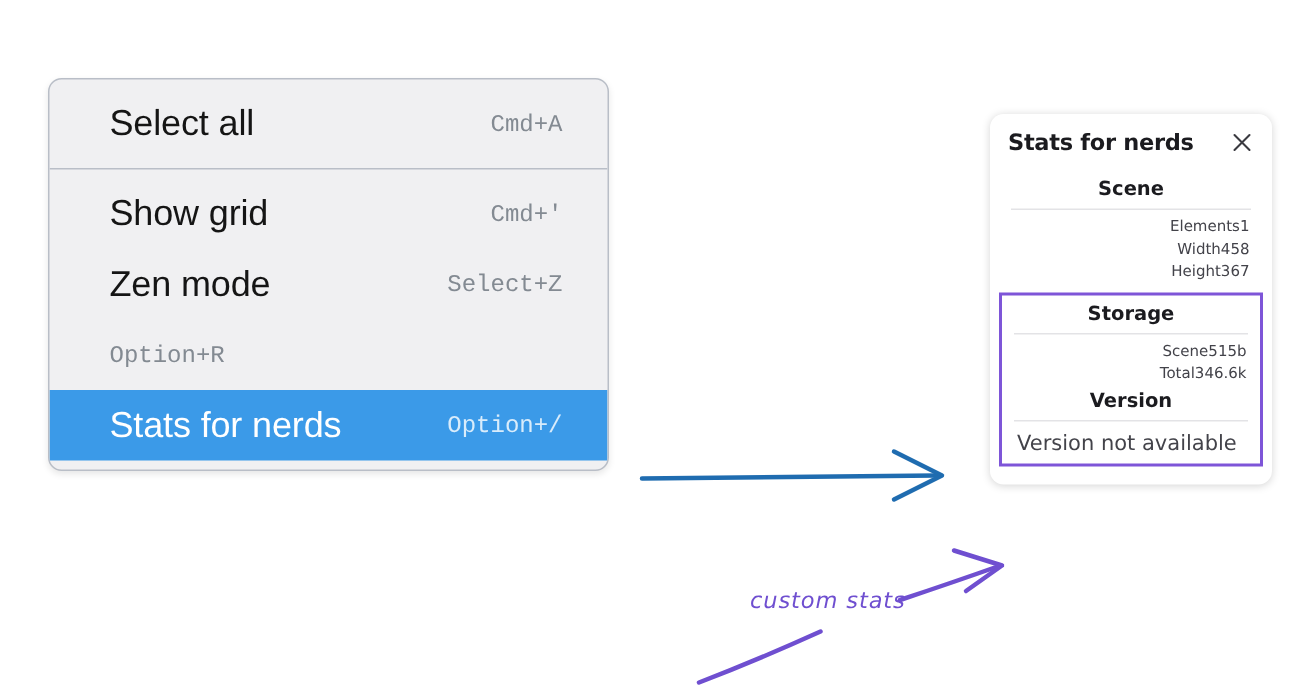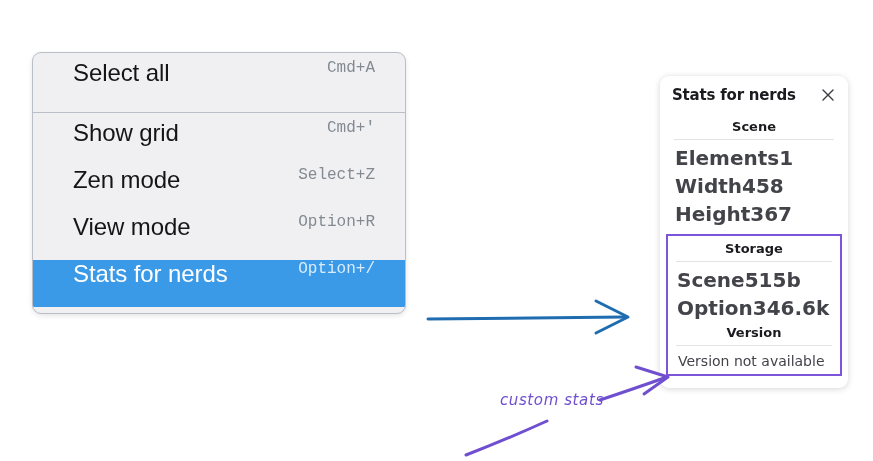--- a/index.html
+++ b/index.html
@@ -32,21 +32,21 @@
   .menu-section {
     padding: 6px 0;
   }
   .menu-divider {
     height: 1px;
     background: #b9bec7;
     width: 100%;
   }
   .menu-item {
     display: flex;
-    align-items: flex-start;
+    align-items: center;
     justify-content: space-between;
     height: 47px;
     padding: 0 30px 0 40px;
     box-sizing: border-box;
     cursor: default;
     gap: 38px;
   }
   .menu-item .label {
     font-size: 24px;
     color: #151515;
@@ -107,26 +107,25 @@
     color: #1b1b1f;
     padding: 3px 0 5px 0;
   }
   .section-rule {
     height: 1px;
     background: #e3e3e6;
     margin: 0 2px 4px 2px;
   }
   .stat-row {
     display: flex;
-    justify-content: flex-start;
+    justify-content: flex-end;
     align-items: baseline;
-    font-size: 20px;
+    font-size: 10px;
     color: #43434a;
     padding: 2px 3px;
-    font-weight: bold;
   }
   .stat-row .stat-value {
     color: #43434a;
   }
   .stat-note {
     font-size: 14px;
     color: #43434a;
     padding: 3px 4px 1px 4px;
     white-space: nowrap;
   }
@@ -174,21 +173,20 @@
   <div class="menu-section">
     <div class="menu-item">
       <span class="label">Show grid</span>
       <span class="shortcut">Cmd+'</span>
     </div>
     <div class="menu-item">
       <span class="label">Zen mode</span>
       <span class="shortcut">Select+Z</span>
     </div>
     <div class="menu-item">
-      <span class="label">View mode</span>
       <span class="shortcut">Option+R</span>
     </div>
     <div class="menu-item selected">
       <span class="label">Stats for nerds</span>
       <span class="shortcut">Option+/</span>
     </div>
   </div>
 </div>
 
 <div id="stats-panel">
@@ -220,21 +218,21 @@
   <div id="custom-stats-box">
 
     <div>
       <div class="section-title">Storage</div>
       <div class="section-rule"></div>
       <div class="stat-row">
         <span class="stat-label">Scene</span>
         <span class="stat-value">515b</span>
       </div>
       <div class="stat-row">
-        <span class="stat-label">Option</span>
+        <span class="stat-label">Total</span>
         <span class="stat-value">346.6k</span>
       </div>
     </div>
 
     <div>
       <div class="section-title">Version</div>
       <div class="section-rule"></div>
       <div class="stat-note">Version not available</div>
     </div>
 

